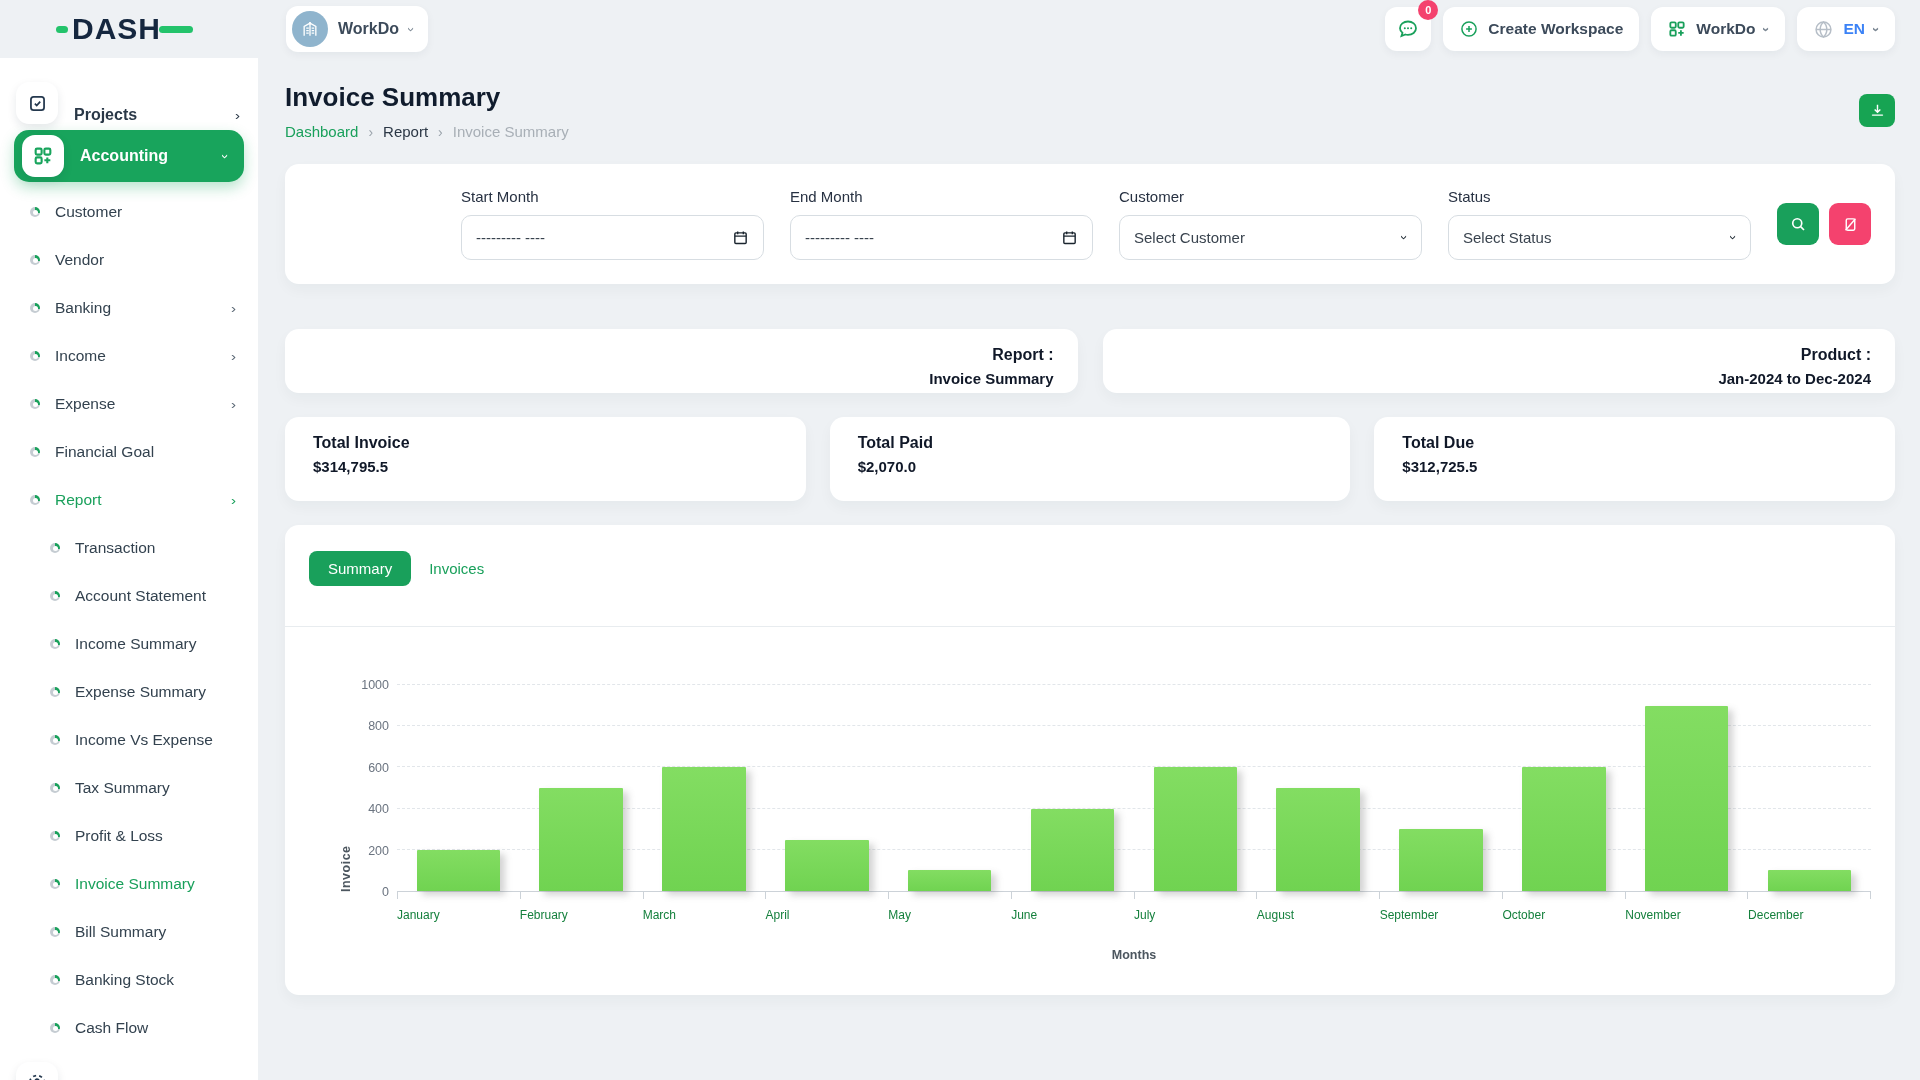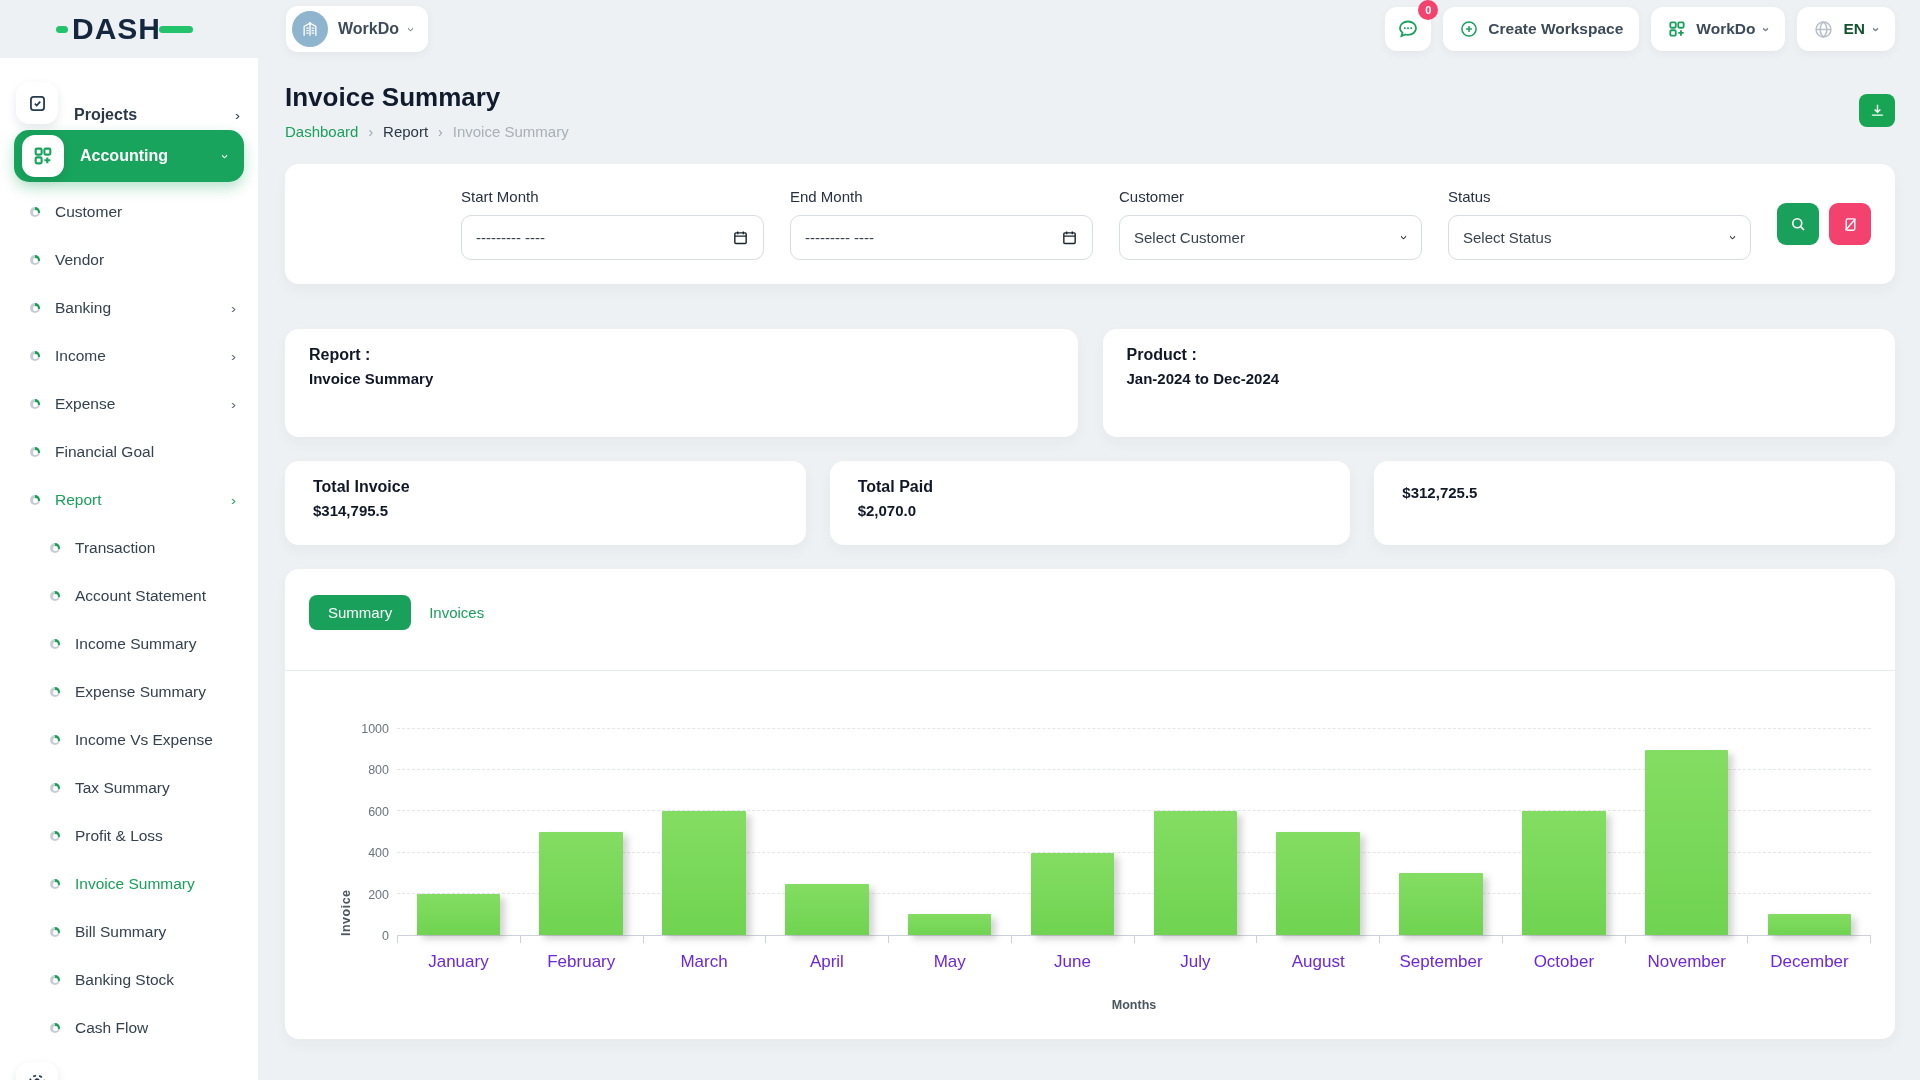--- a/index.html
+++ b/index.html
@@ -25,21 +25,21 @@
   .chev.down { transform:rotate(90deg) scaleY(.8); }
 
   .header-right { margin-left:auto; display:flex; align-items:center; gap:12px; }
   .icon-btn { width:46px; height:44px; border-radius:12px; position:relative;
               display:flex; align-items:center; justify-content:center; cursor:pointer; }
   .badge { position:absolute; top:-7px; right:-7px; min-width:20px; height:20px; border-radius:50%;
            background:#f4426e; color:#fff; font-size:11px; font-weight:700;
            display:flex; align-items:center; justify-content:center; }
   .pill-btn { height:44px; padding:0 16px; gap:9px; font-size:15.5px; font-weight:600;
               color:#3c4a5a; cursor:pointer; }
-  .pill-btn .en { color:#14532d; font-weight:700; }
+  .pill-btn .en { color:#3b82f6; font-weight:700; }
 
   
   .shell { display:flex; height:1022px; }
   .sidebar { width:258px; background:#fff; padding-top:14px; flex-shrink:0; }
   .content { flex:1; padding:0 25px 0 27px; }
 
   
   .side-top { height:52px; display:flex; align-items:flex-end; padding:0 18px 0 16px;
               cursor:pointer; }
   .icon-box { width:42px; height:42px; border-radius:13px; background:#fff; flex-shrink:0;
@@ -86,21 +86,21 @@
               display:flex; align-items:center; padding:0 14px; font-size:15px; color:#39434e;
               cursor:pointer; }
   .fcontrol .grow { flex:1; }
   .fbtns { display:flex; gap:10px; }
   .sq-btn { width:42px; height:42px; border-radius:9px; border:none; display:flex;
             align-items:center; justify-content:center; cursor:pointer; }
   .sq-btn.green { background:#19a05b; }
   .sq-btn.pink { background:#f4426e; }
 
   .info-row { display:flex; gap:25px; margin-top:45px; }
-  .info-card { flex:1; height:108px; padding:17px 24px; }
+  .info-card { flex:1; height:64px; padding:17px 24px;text-align:right; }
   .info-label { font-size:16px; font-weight:600; color:#101828; }
   .info-value { font-size:15px; font-weight:700; color:#101828; margin-top:6px; }
 
   .totals-row { display:flex; gap:24px; margin-top:24px; }
   .total-card { flex:1; height:84px; padding:17px 28px; }
 
   
   .chart-card { margin-top:24px; height:470px; padding:26px 24px 0; }
   .tabs { display:flex; align-items:center; }
   .tab-active { background:#19a05b; color:#fff; font-size:15px; font-weight:500;
@@ -117,21 +117,21 @@
   .plot { position:relative; height:207px; border-bottom:1px solid #ccd2d8; }
   .gridline { position:absolute; left:0; right:0; border-top:1px dashed #e2e6ea; }
   .bars { position:absolute; inset:0; display:flex; align-items:flex-end; }
   .slot { flex:1; display:flex; justify-content:center; align-items:flex-end; height:100%; }
   .bar { width:68%; max-width:90px; background:linear-gradient(180deg,#83dd62,#70d351);
          box-shadow:5px 4px 7px rgba(110,110,110,.30); border-radius:1px 1px 0 0; cursor:pointer; }
   .tick-strip { display:flex; height:7px; }
   .tick-strip div { flex:1; border-left:1px solid #ccd2d8; }
   .tick-strip div:last-child { border-right:1px solid #ccd2d8; }
   .x-labels { display:flex; margin-top:9px; }
-  .x-labels span { flex:1; text-align:center; font-size:17px; color:#6d28d9; }
+  .x-labels span { flex:1; font-size:12px; color:#15803d; }
   .x-title { text-align:center; font-size:12.5px; font-weight:700; color:#4c565f; margin-top:26px; }
 </style>
 </head>
 <body>
 
 <div class="header">
   <div class="logo-zone">
     <div class="logo">
       <span class="logo-pre"></span>
       <span class="logo-text">DASH</span>
@@ -390,20 +390,21 @@
     <div class="totals-row" id="totals-row">
         <div class="card total-card">
           <div class="info-label">Total Invoice</div>
           <div class="info-value">$314,795.5</div>
         </div>
         <div class="card total-card">
           <div class="info-label">Total Paid</div>
           <div class="info-value">$2,070.0</div>
         </div>
         <div class="card total-card">
+          <div class="info-label">Total Due</div>
           <div class="info-value">$312,725.5</div>
         </div>
       </div>
 
     <div class="card chart-card">
       <div class="tabs" id="tabs-row">
           <button class="tab-active">Summary</button>
           <button class="tab-link">Invoices</button>
         </div>
       <div class="tab-divider"></div>

